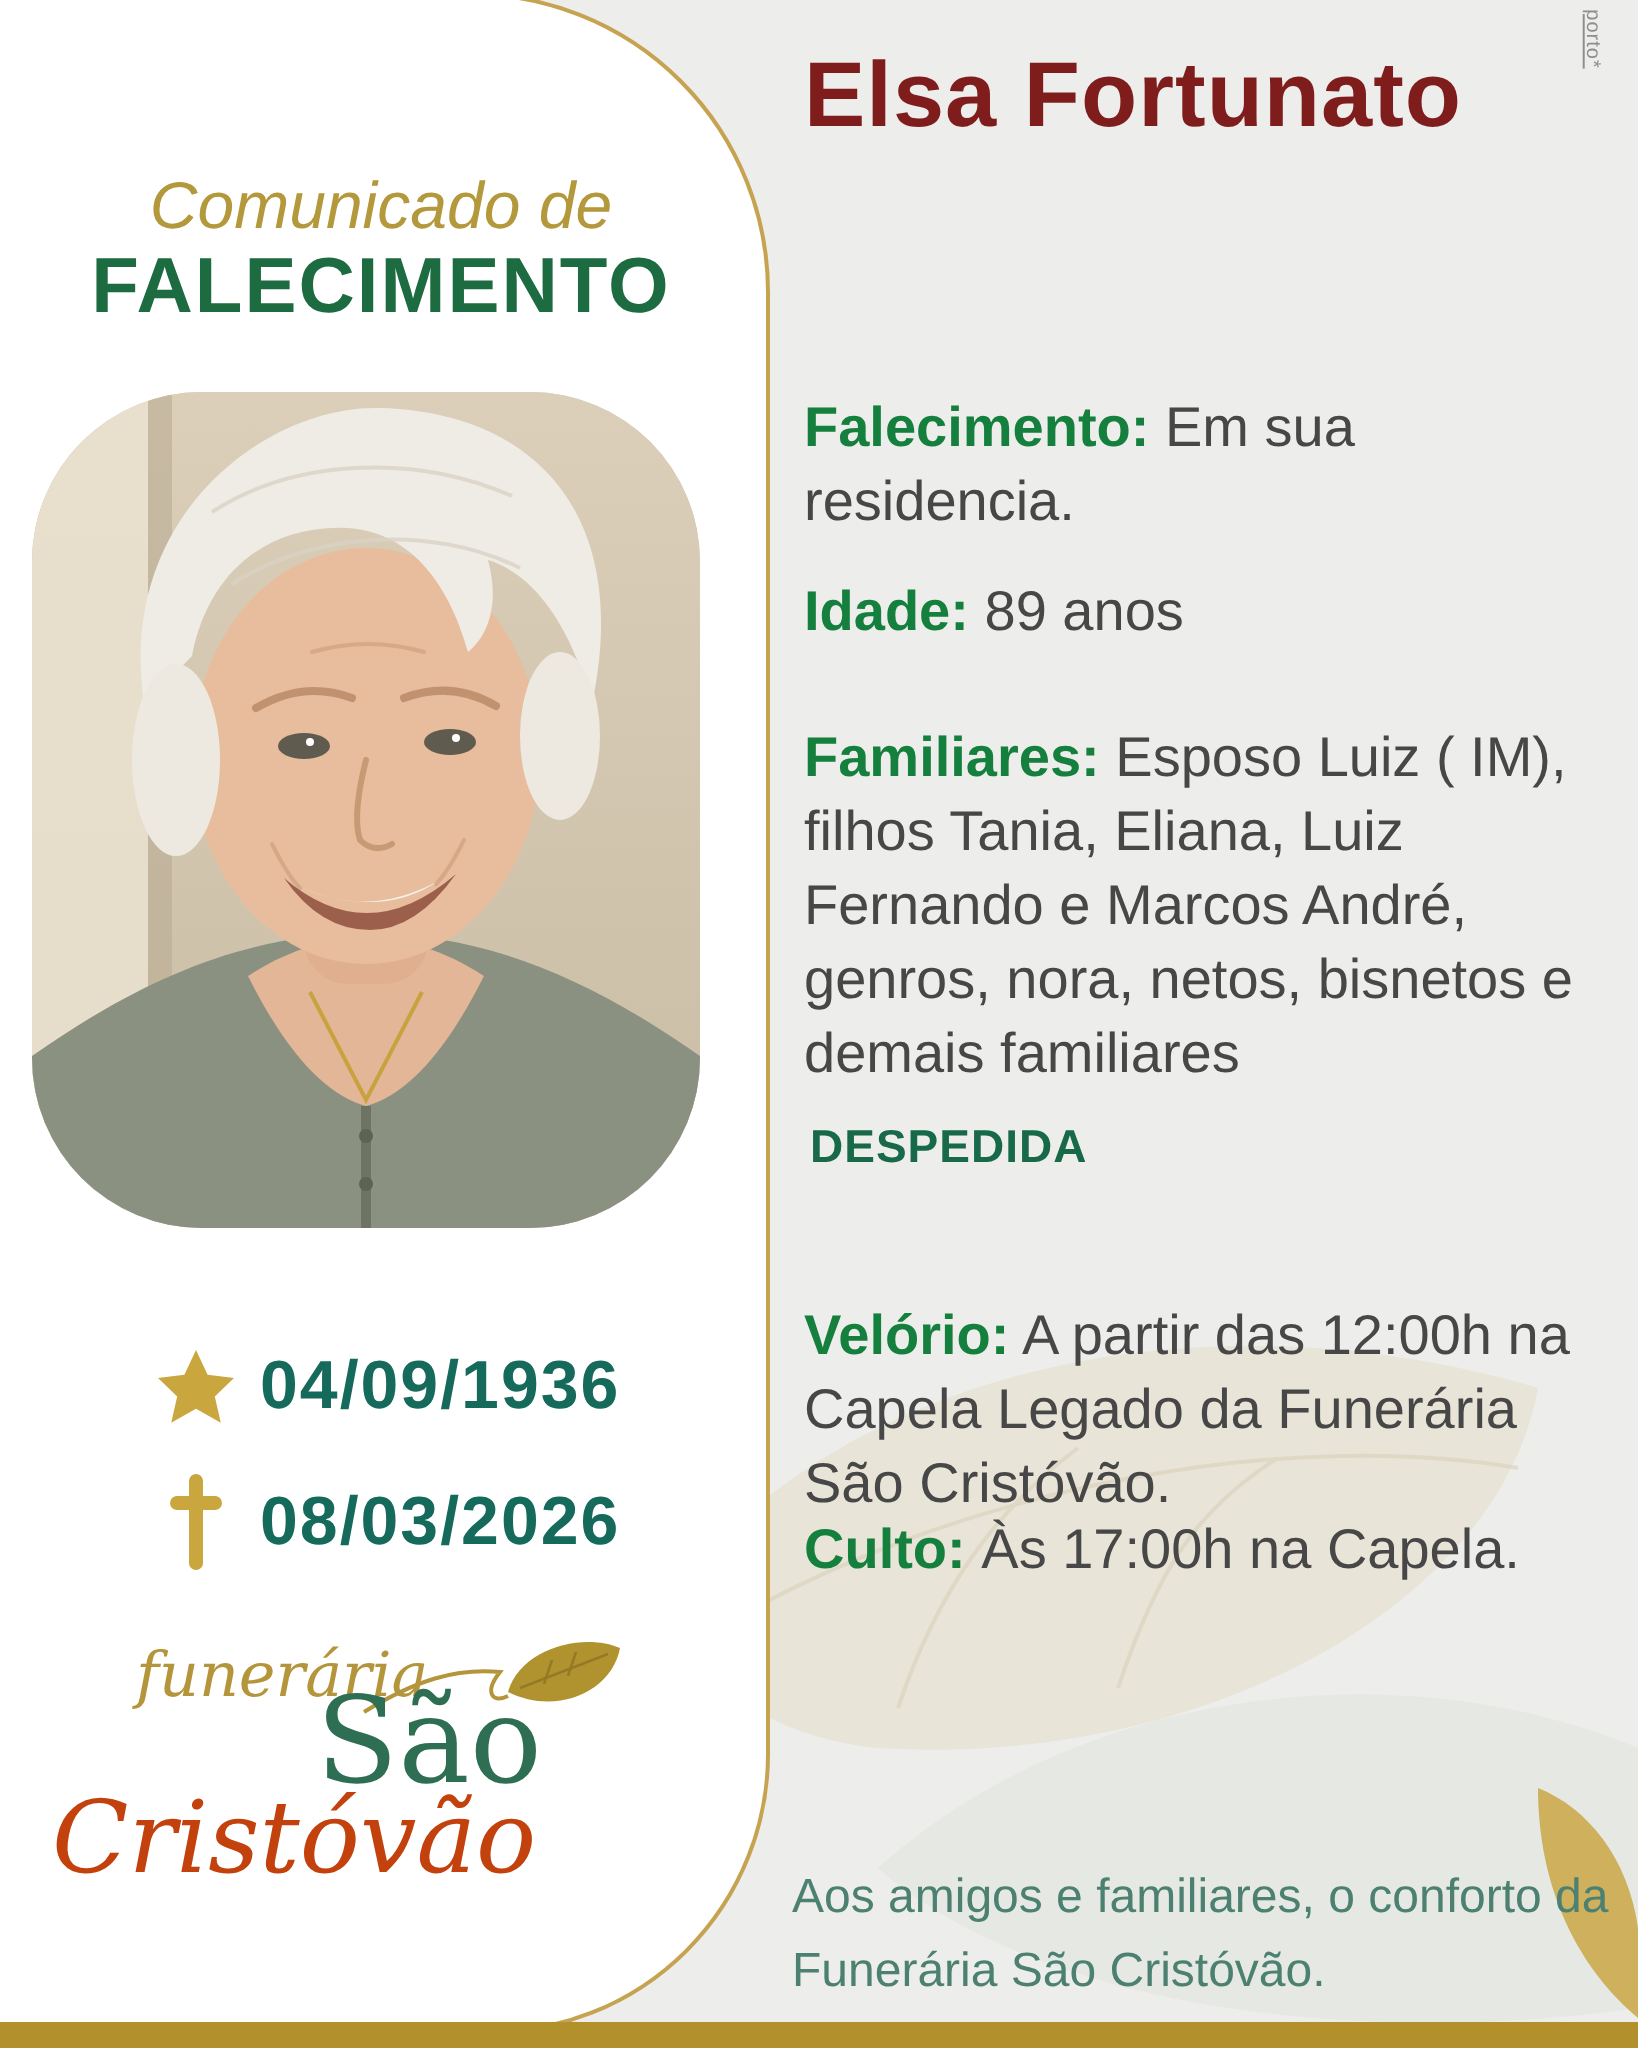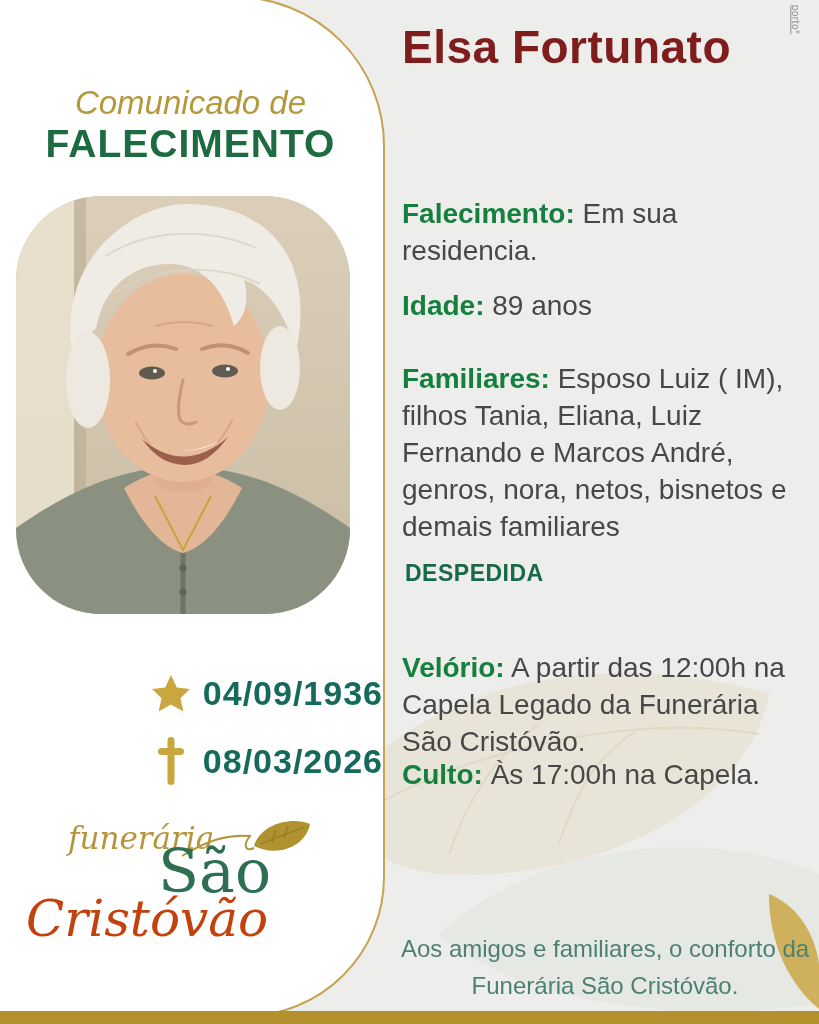--- a/index.html
+++ b/index.html
@@ -35,21 +35,21 @@
     font-size:39px;font-weight:800;color:#1D6B40;letter-spacing:1px;
   }
   .photo{
     width:334px;height:418px;margin:30px 0 0 18px;
     border-radius:85px;overflow:hidden;
     border:2px solid #46false3b2f;border-color:#4a4136;
     position:relative;background:#d3c6b0;
   }
   .photo svg{display:block;}
   .dates{margin-top:56px;padding-left:80px;}
-  .date-row{display:flex;align-items:center;gap:12px;height:46px;margin-bottom:22px;justify-content:flex-end;}
+  .date-row{display:flex;align-items:center;gap:12px;height:46px;margin-bottom:22px;}
   .date-icon{width:40px;display:flex;justify-content:center;}
   .date-text{font-size:34px;font-weight:800;color:#166A5B;letter-spacing:1px;}
   
   .logo{position:relative;margin-top:36px;height:160px;}
   .logo-funeraria{
     position:absolute;left:70px;top:0;
     font-family:"DejaVu Serif",serif;font-style:italic;
     font-size:31px;color:#B5953B;
   }
   .logo-leafart{position:absolute;left:182px;top:-4px;}
@@ -79,21 +79,21 @@
   .d-familiares{top:361px;}
   .despedida-heading{
     position:absolute;top:557px;left:0;margin:3px;
     font-size:23px;font-weight:800;color:#17694A;letter-spacing:.5px;
   }
   .d-velorio{top:631px;margin-top:19px;}
   .d-culto{top:757px;}
   .d-sepultamento{top:817px;}
   .footer-msg{
     position:absolute;top:930px;left:-6px;width:418px;
-    text-align:center;font-size:24px;line-height:1.55;color:#4C8172;
+    text-align:left;font-size:24px;line-height:1.55;color:#4C8172;
   }
   
   .gold-bar{
     position:absolute;left:0;bottom:0;width:100%;height:13px;
     background:#B2902B;z-index:6;
   }
 </style>
 </head>
 <body>
 

